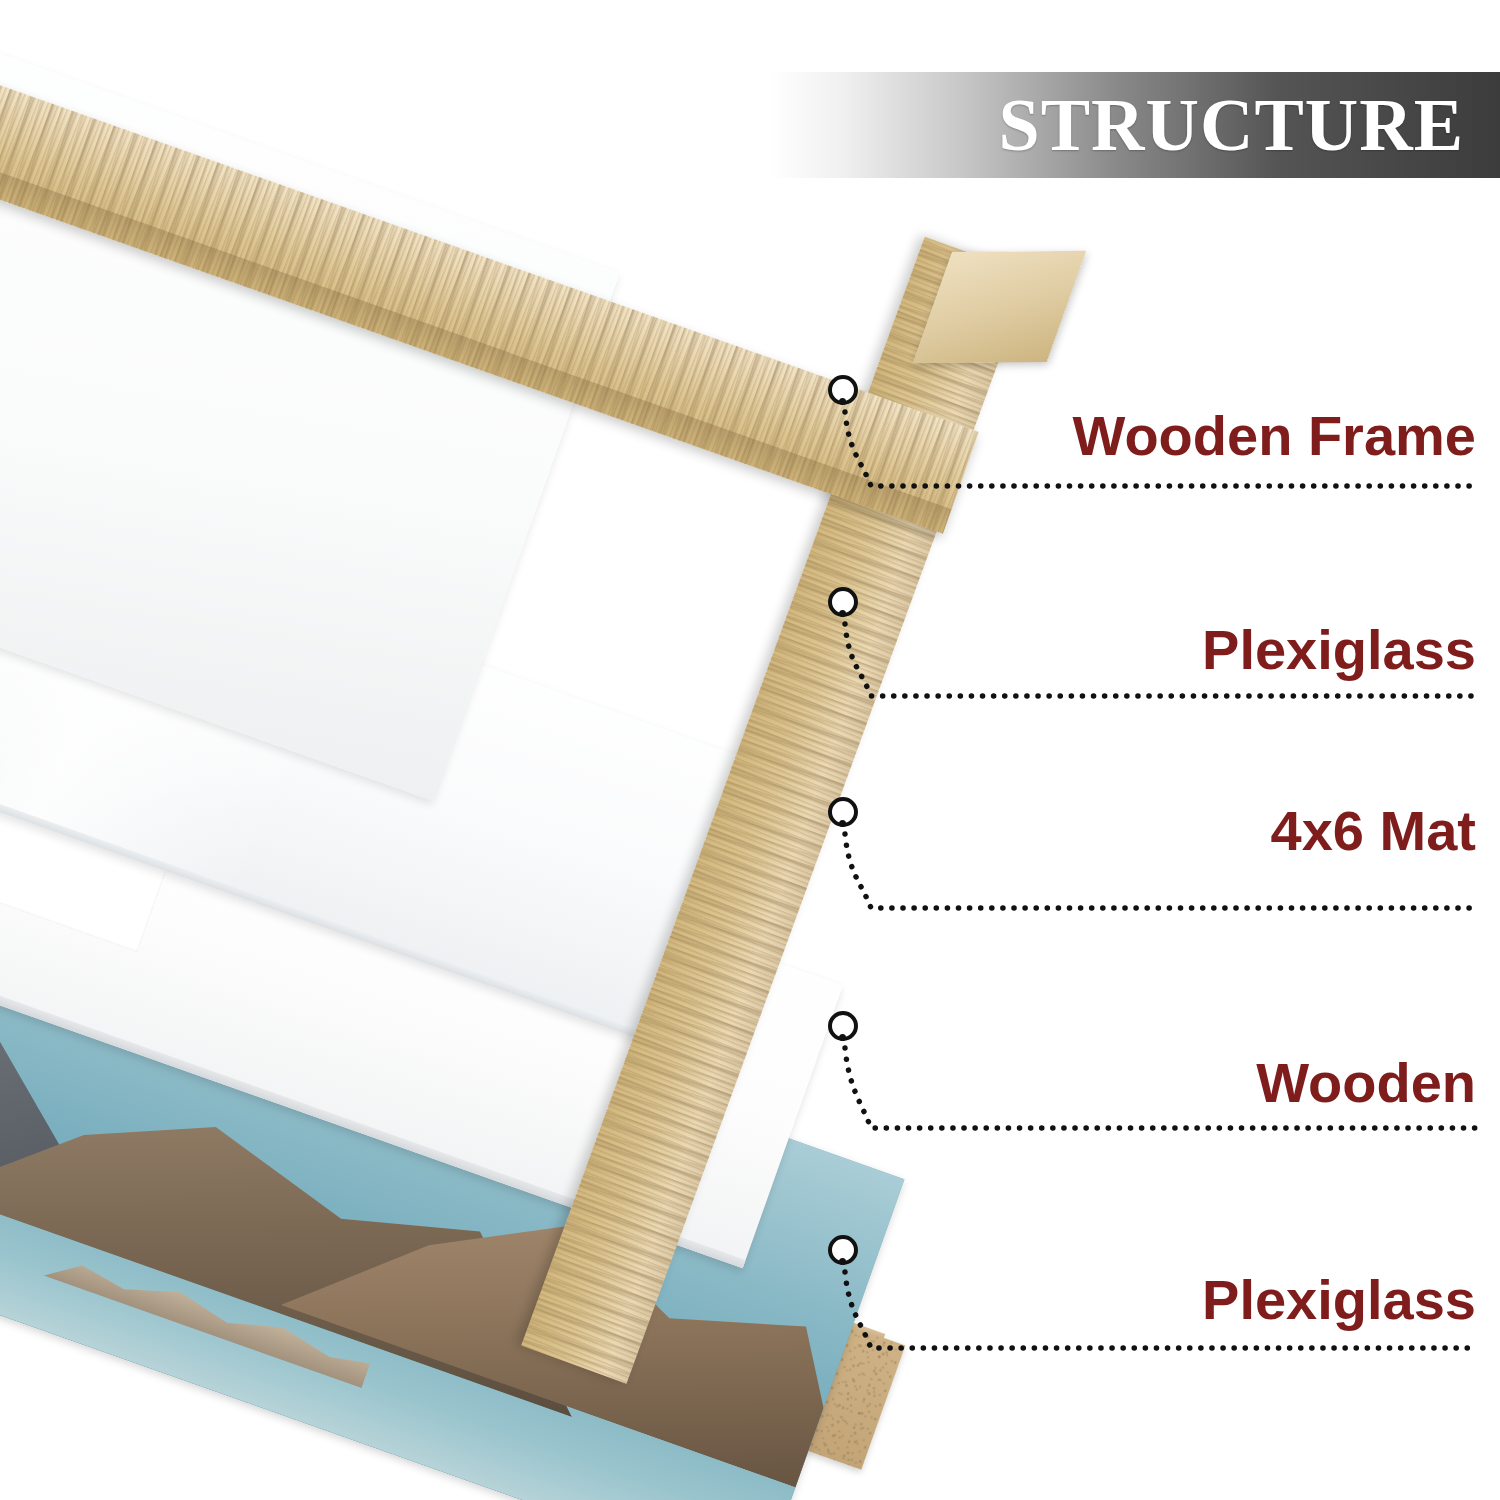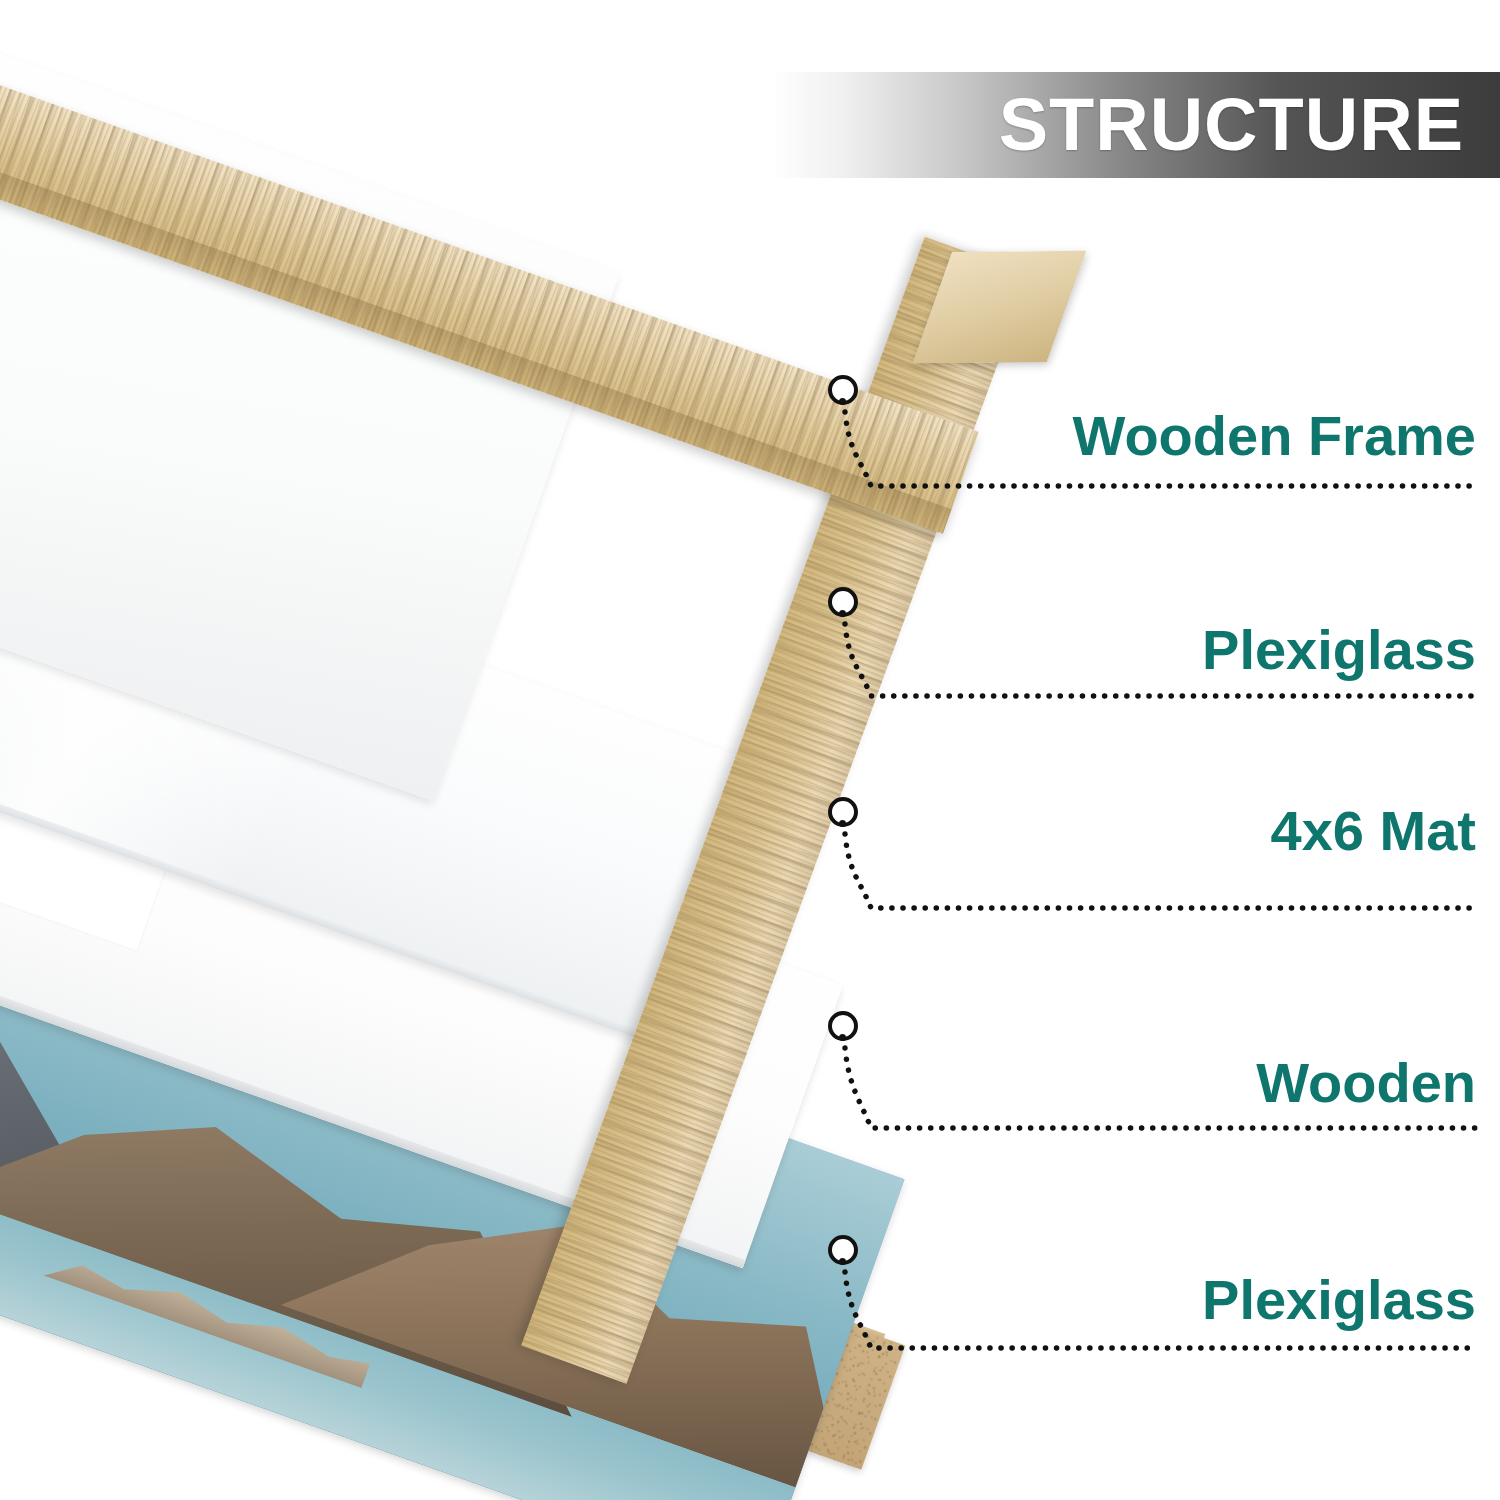--- a/index.html
+++ b/index.html
@@ -139,39 +139,40 @@
       rgba(190,190,190,.85) 26%,
       rgba(132,132,132,.97) 48%,
       rgba(84,84,84,1) 70%,
       #3c3c3c 100%);
     display:flex; align-items:center; justify-content:flex-end;
   }
   #banner-title{
     color:#ffffff; font-size:74px; font-weight:bold; letter-spacing:1px;
     line-height:1; padding-right:36px; white-space:nowrap;
     text-shadow:0 1px 2px rgba(0,0,0,.25);
+    font-family:Liberation Serif, serif;
   }
 
   
   .callout{position:absolute;left:0;top:0;width:1500px;height:1500px;pointer-events:none;}
 
   .marker{
     position:absolute; width:30px; height:30px; border-radius:50%;
     background:#ffffff; border:4px solid #111111; box-sizing:border-box;
     z-index:40;
   }
   .marker::after{
     content:""; position:absolute; left:50%; top:100%;
     width:7px; height:7px; margin-left:-4px; margin-top:-3px;
     background:#111111; border-radius:50%;
   }
 
   .cap-label{
     position:absolute; z-index:45;
-    font-size:56px; font-weight:bold; color:#0f766e;
+    font-size:56px; font-weight:bold; color:#7f1d1d;
     line-height:1; white-space:nowrap;
     text-align:right;
   }
 </style>
 </head>
 <body>
 
 <div id="stage">
 
   <div class="sheet" id="backboard-top"></div>

